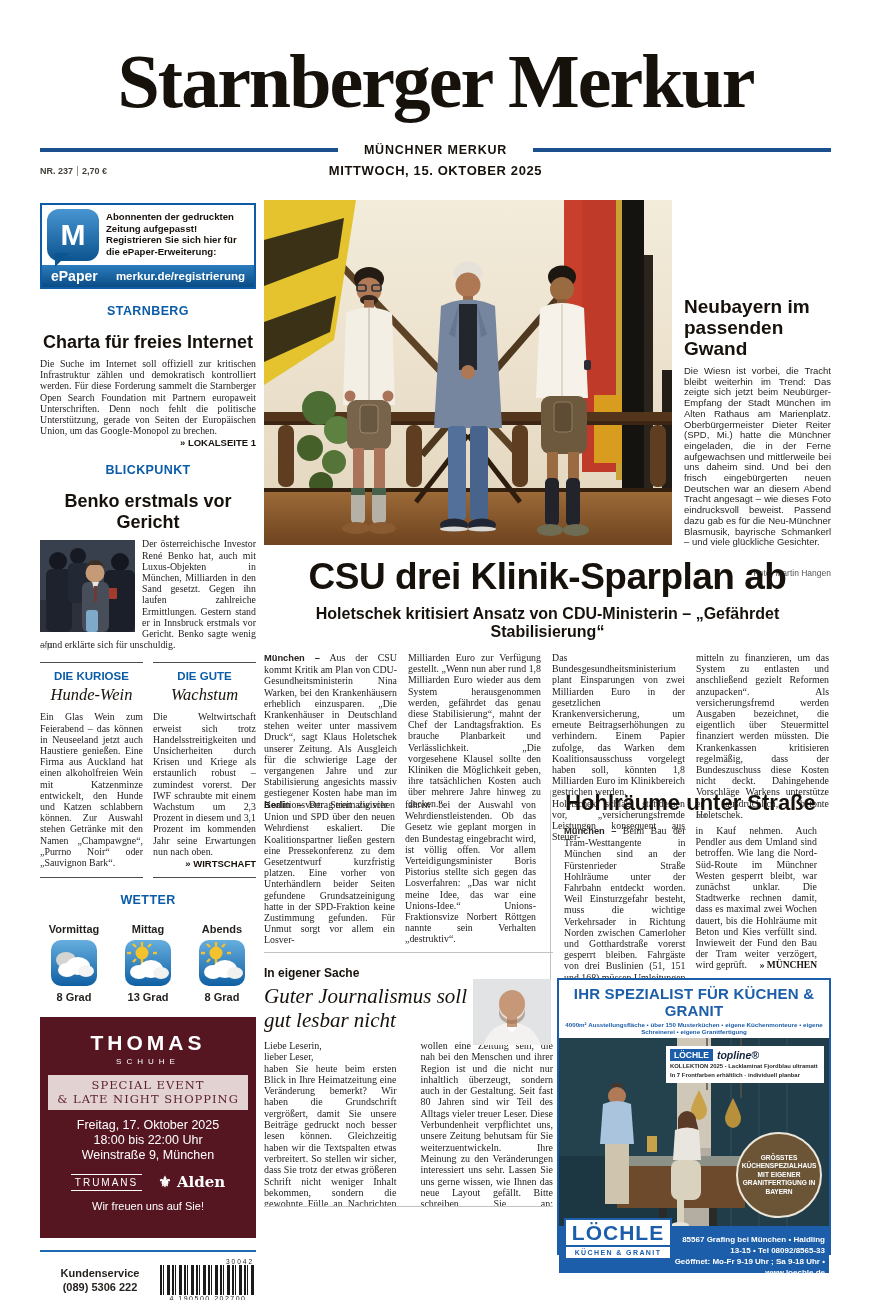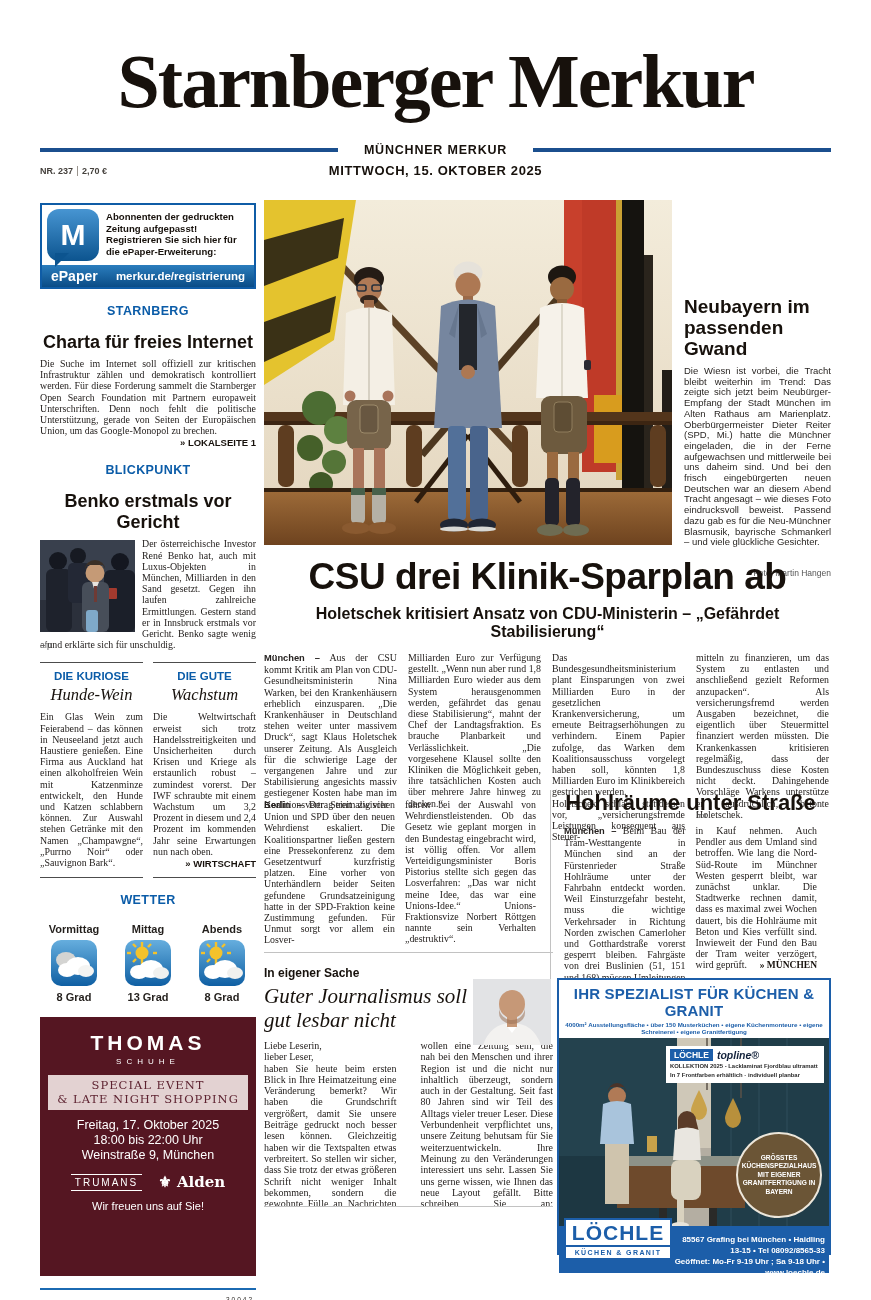--- a/index.html
+++ b/index.html
@@ -46,21 +46,21 @@
   .duo-col { flex:1; border-top:1px solid #4c4c4c; border-bottom:1px solid #4c4c4c; padding:7px 0 8px; }
   .mini-sec { text-align:center; color:#0b5ca8; font-weight:bold; font-size:11.5px; }
   .mini-head { text-align:center; font-family:"Liberation Serif", serif; font-style:italic; font-size:16.5px; margin:3px 0 6px; color:#17110c; }
 
   .weather-row { display:flex; justify-content:space-between; padding:8px 2px 0; }
   .w-slot { width:64px; text-align:center; }
   .w-label { font-weight:bold; font-size:11px; }
   .w-icon { width:46px; height:46px; margin:5px auto 0; border-radius:10px; background:linear-gradient(180deg,#66aede,#0f5fa3); }
   .w-temp { font-weight:bold; font-size:11px; margin-top:5px; }
 
-  .thomas-ad { margin-top:14px; height:259px; background:#551622; color:#fff; text-align:center; padding:14px 10px 10px; }
+  .thomas-ad { margin-top:14px; height:221px; background:#551622; color:#fff; text-align:center; padding:14px 10px 10px; }
   .th-brand { font-weight:bold; font-size:21px; letter-spacing:4px; }
   .th-sub { font-size:8px; letter-spacing:5px; margin-top:2px; }
   .th-band { background:#e3d2d2; color:#5d2230; margin:9px -2px 8px; padding:4px 2px; font-family:"DejaVu Serif", serif; font-size:11.5px; letter-spacing:1px; line-height:13.5px; }
   .th-info { font-size:12.5px; line-height:15px; }
   .th-logos { display:flex; justify-content:center; align-items:center; gap:16px; margin:10px 0 9px; }
   .th-trumans { font-size:10px; letter-spacing:2px; border-top:1px solid #fff; border-bottom:1px solid #fff; padding:2px 4px; position:relative; }
   .th-alden { font-family:"DejaVu Serif", serif; font-weight:bold; font-size:15px; }
   .th-close { font-size:11px; }
 
   .service-strip { margin-top:12px; border-top:2px solid #1b6ab2; border-bottom:8px solid #d946ef; padding:6px 0 6px; display:flex; align-items:center; }
@@ -188,21 +188,21 @@
 
     <div class="duo-cols">
       <div class="duo-col">
         <div class="mini-sec">DIE KURIOSE</div>
         <div class="mini-head">Hunde-Wein</div>
         <p class="body">Ein Glas Wein zum Feierabend – das können in Neuseeland jetzt auch Haustiere genießen. Eine Firma aus Auckland hat einen alkoholfreien Wein mit Katzenminze entwickelt, den Hunde und Katzen schlabbern können. Zur Auswahl stehen Getränke mit den Namen „Champawgne“, „Purrno Noir“ oder „Sauvignon Bark“.</p>
       </div>
       <div class="duo-col">
         <div class="mini-sec">DIE GUTE</div>
         <div class="mini-head">Wachstum</div>
-        <p class="body">Die Weltwirtschaft erweist sich trotz Handelsstreitigkeiten und Unsicherheiten durch Krisen und Kriege als erstaunlich robust – zumindest vorerst. Der IWF schraubte mit einem Wachstum um 3,2 Prozent in diesem und 2,4 Prozent im kommenden Jahr seine Erwartungen nun nach oben.</p>
+        <p class="body">Die Weltwirtschaft erweist sich trotz Handelsstreitigkeiten und Unsicherheiten durch Krisen und Kriege als erstaunlich robust – zumindest vorerst. Der IWF schraubte mit einem Wachstum um 2,3 Prozent in diesem und 3,1 Prozent im kommenden Jahr seine Erwartungen nun nach oben.</p>
         <div class="ref-line">» WIRTSCHAFT</div>
       </div>
     </div>
 
     <div class="sec-head">
       <span class="lbl">WETTER</span>
         <span class="ln"></span>
     </div>
     <div class="weather-row">
       <div class="w-slot">

